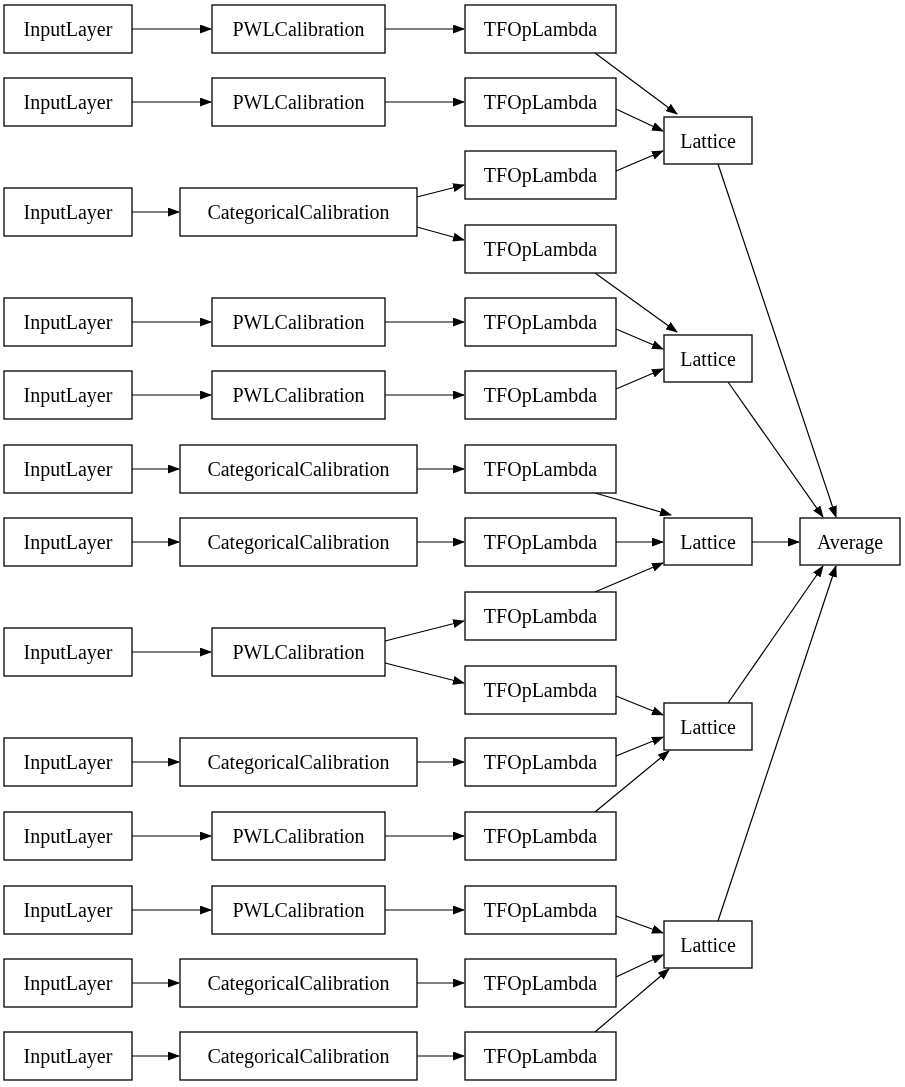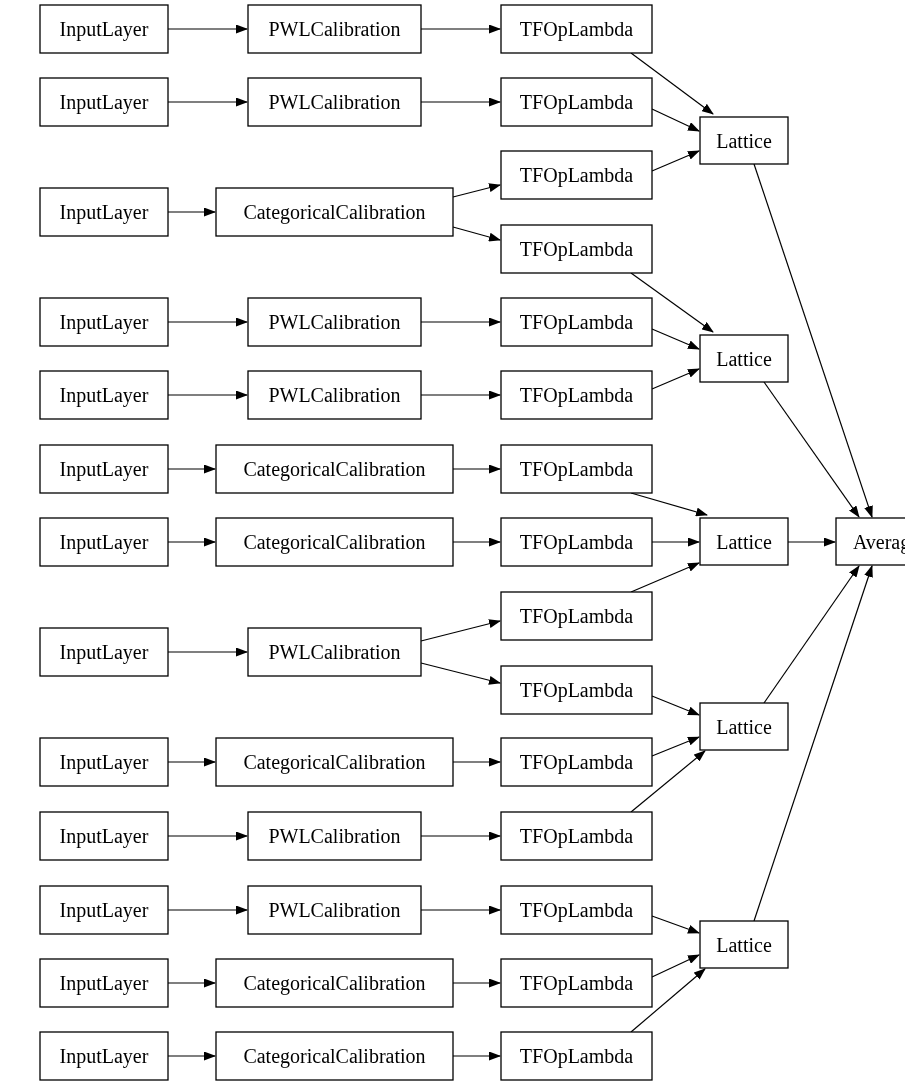--- a/index.html
+++ b/index.html
@@ -2,21 +2,20 @@
 <html><head>
 <meta charset="utf-8">
 <style>
   html, body { margin: 0; padding: 0; background: #ffffff; }
   .stage {
     position: relative;
     width: 776px;
     height: 1087px;
     background: #ffffff;
     font-family: "Liberation Serif", "DejaVu Serif", serif;
-    padding-left: 36px;
   }
   svg { display: block; width: 905px; height: 1087px; }
   svg text {
     font-family: "Liberation Serif", "DejaVu Serif", serif;
     fill: #000000;
   }
 </style>
 </head>
 <body>
 

